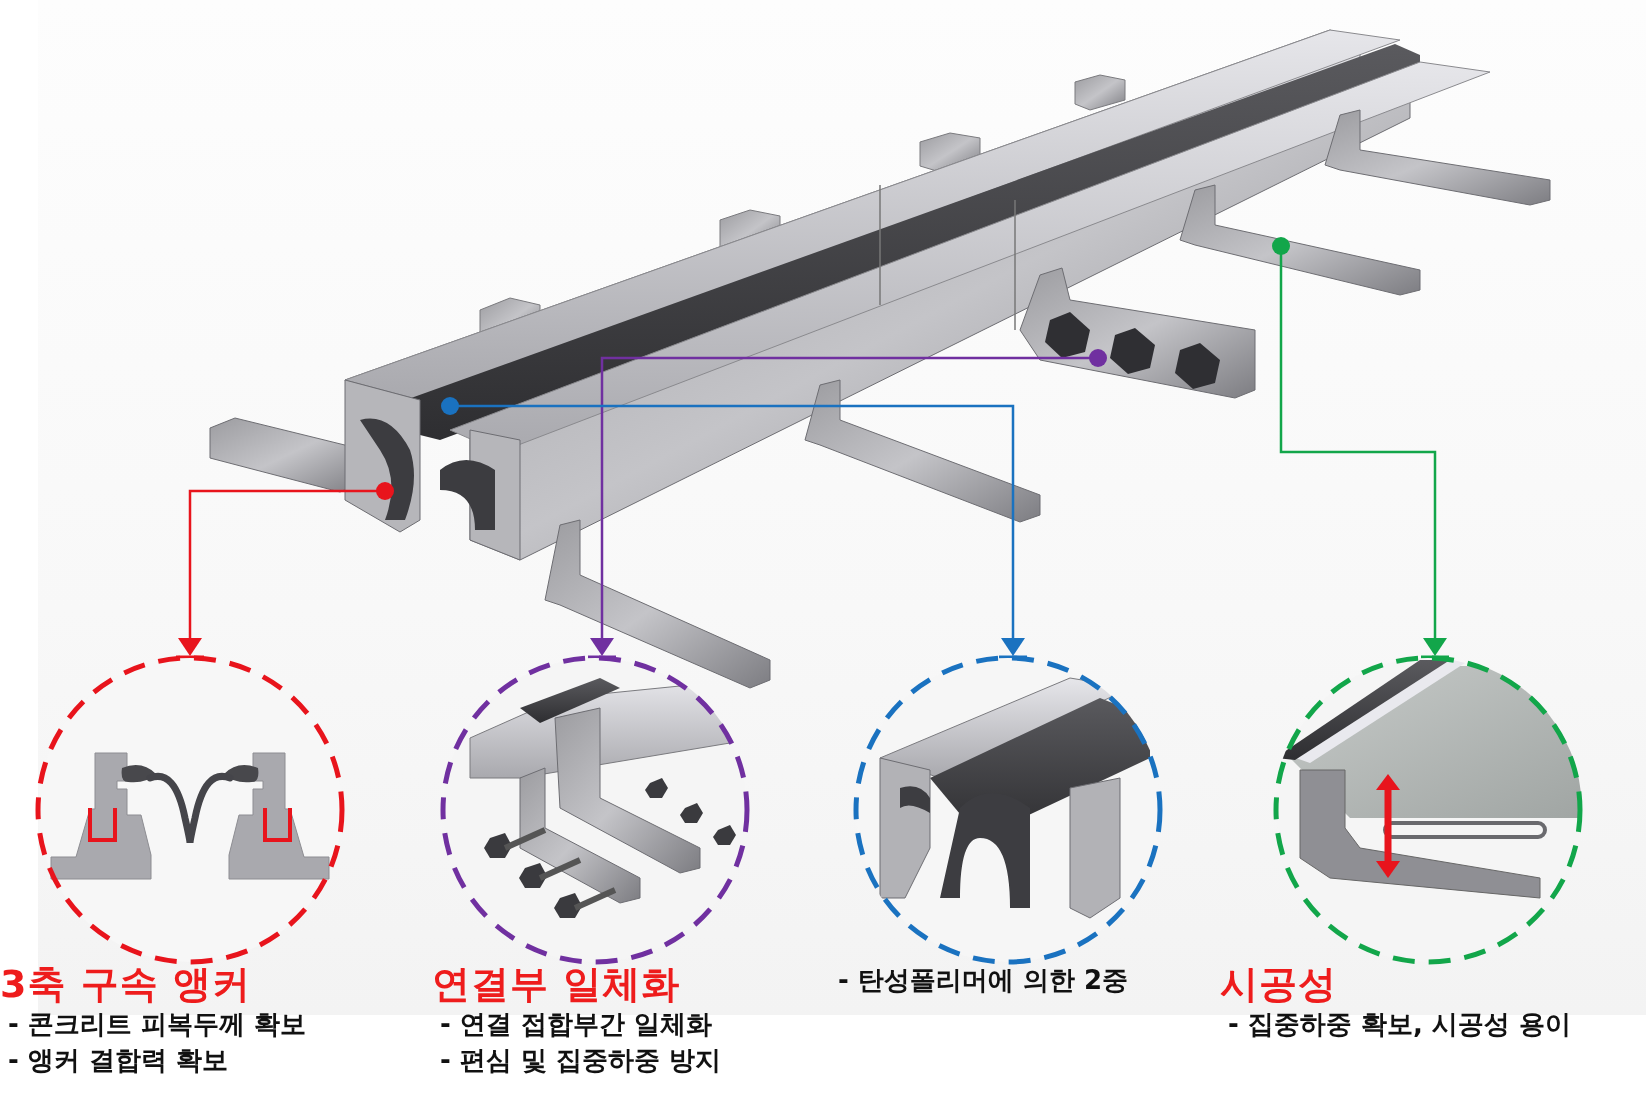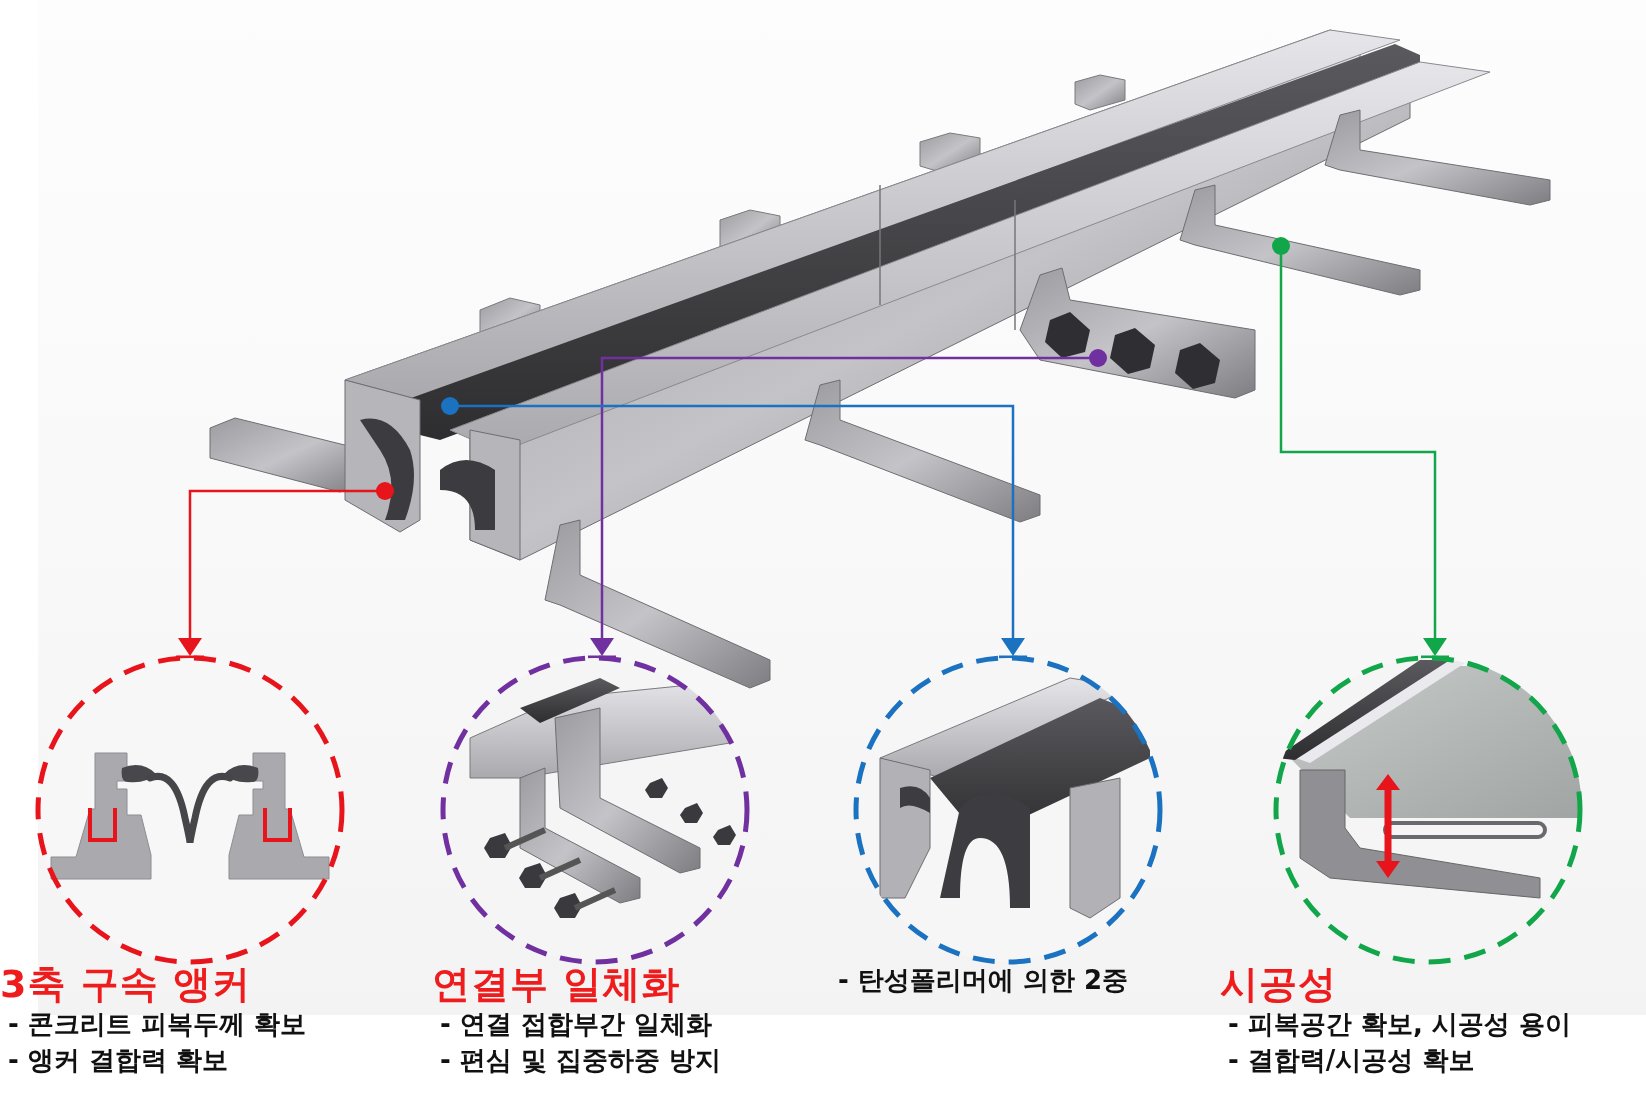--- a/index.html
+++ b/index.html
@@ -203,15 +203,14 @@
   <div class="desc">- 연결 접합부간 일체화</div>
   <div class="desc">- 편심 및 집중하중 방지</div>
 </div>
 
 <div class="feature" style="left:830px;top:962px;width:370px;">
   <div class="desc">- 탄성폴리머에 의한 2중</div>
 </div>
 
 <div class="feature" style="left:1220px;top:962px;width:420px;">
   <div class="title">시공성</div>
-  <div class="desc">- 피복공간 확보, 시공성 용이</div>
-  <div class="desc">- 결합력/시공성 확보</div>
+  <div class="desc">- 집중하중 확보, 시공성 용이</div>
 </div>
 
 </body></html>

